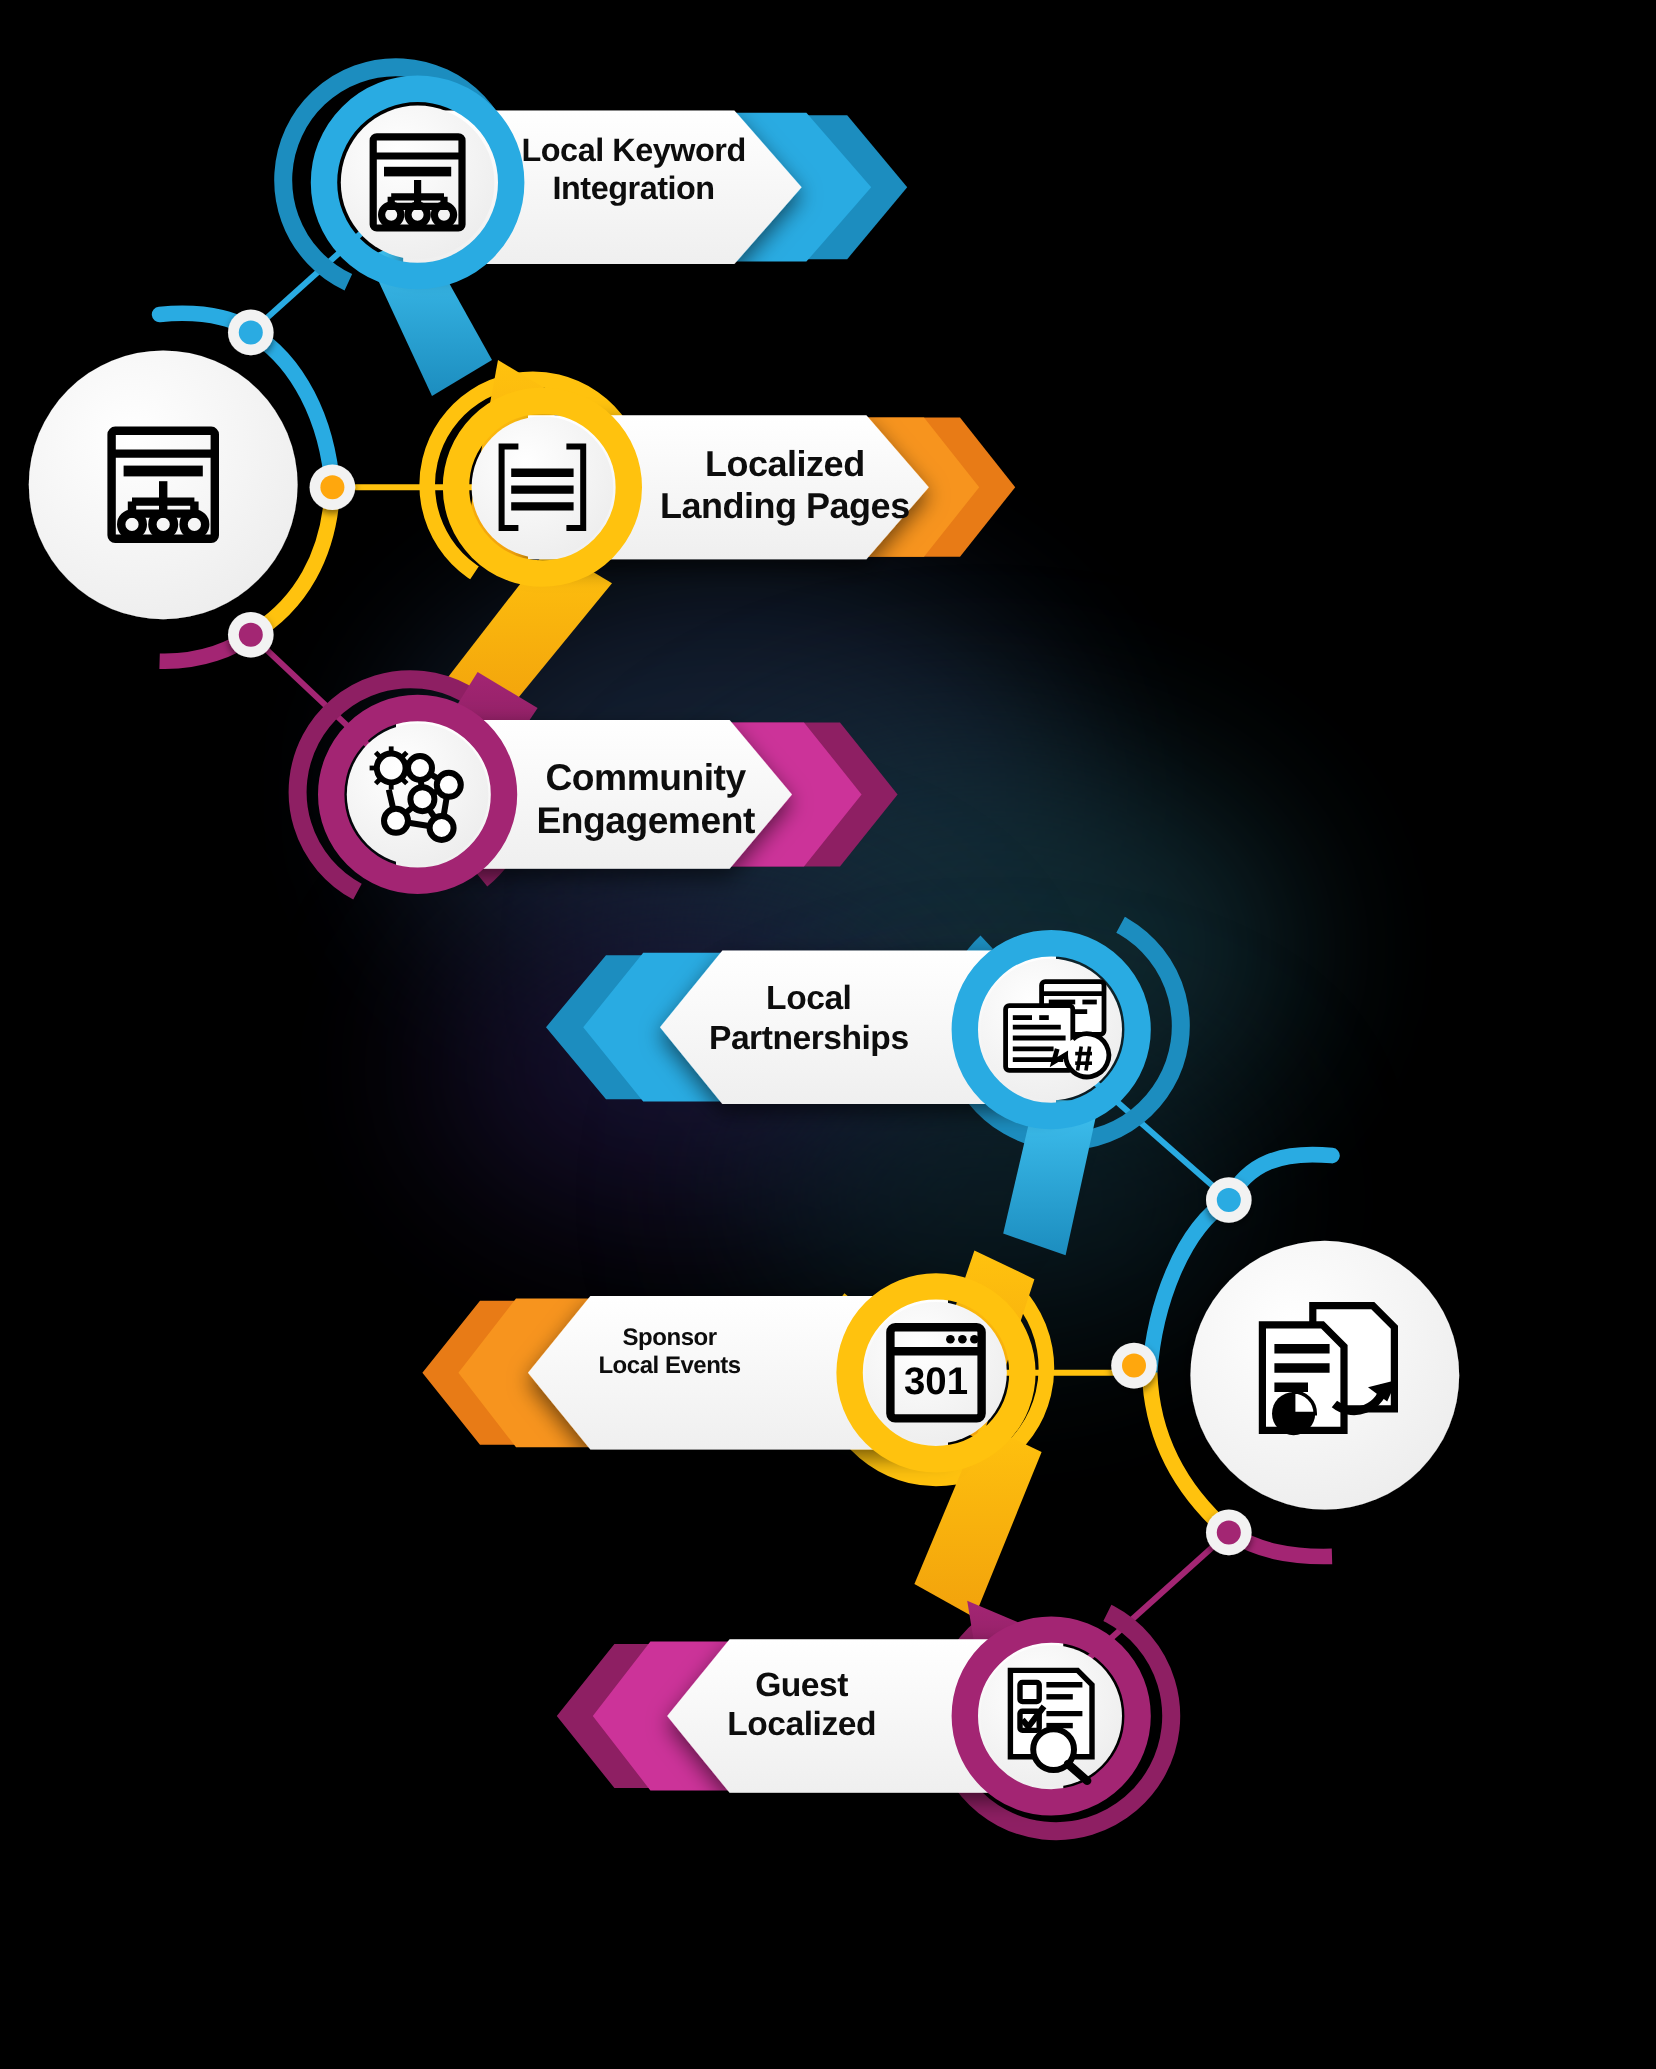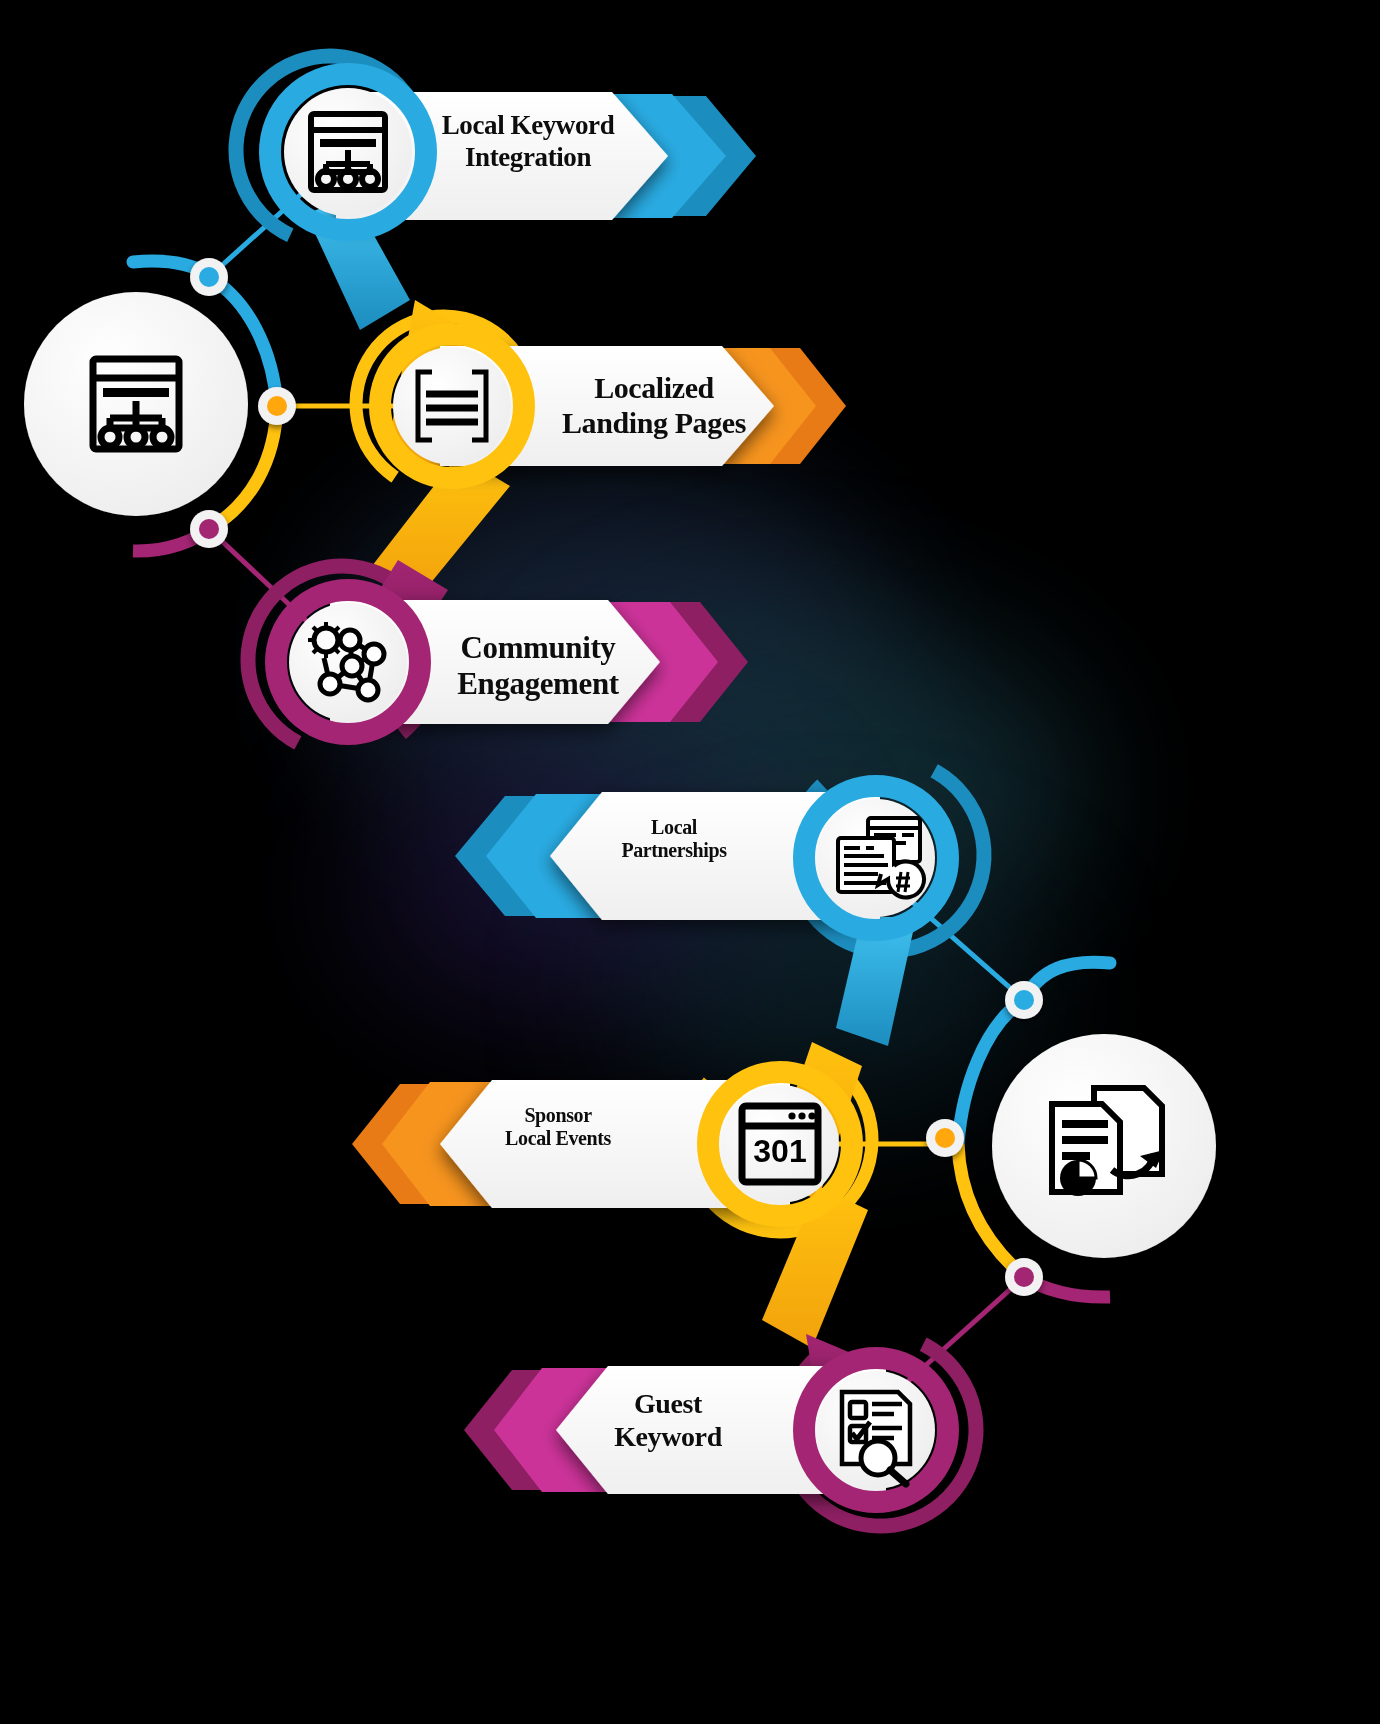--- a/index.html
+++ b/index.html
@@ -15,25 +15,25 @@
   .g3{left:360px;top:760px;width:420px;height:260px;background:#1b1338;opacity:.75;}
   .g4{left:620px;top:880px;width:420px;height:240px;background:#0e2630;opacity:.6;}
   svg#diagram{position:absolute;left:0;top:0;width:1380px;height:1724px;}
 
   
   .label{
     position:absolute;color:#0d0d0d;font-weight:bold;line-height:1.17;
     font-family:"Liberation Sans", sans-serif;letter-spacing:-0.4px;
     white-space:pre-line;pointer-events:none;
   }
-  .l-right{text-align:center;font-family:Liberation Serif, serif;}
+  .l-right{text-align:center;}
   .l1{left:404px;top:110px;width:248px;font-size:27px;}
   .l2{left:536px;top:370px;width:236px;font-size:30px;}
   .l3{left:406px;top:630px;width:264px;font-size:31px;}
-  .l4{left:544px;top:816px;width:260px;font-size:20px;}
+  .l4{left:544px;top:816px;width:260px;font-size:28px;}
   .l5{left:424px;top:1104px;width:268px;font-size:20px;}
   .l6{left:540px;top:1388px;width:256px;font-size:28px;}
 </style>
 </head>
 <body>
 
 <div id="stage">
 
   <div class="glow g1"></div>
   <div class="glow g2"></div>
@@ -315,15 +315,15 @@
 Integration</div>
   <div class="label l-right l2">Localized
 Landing Pages</div>
   <div class="label l-right l3">Community
 Engagement</div>
   <div class="label l-right l4">Local
 Partnerships</div>
   <div class="label l-right l5">Sponsor
 Local Events</div>
   <div class="label l-right l6">Guest
-Keyword</div>
+Localized</div>
 
 </div>
 
 </body></html>

